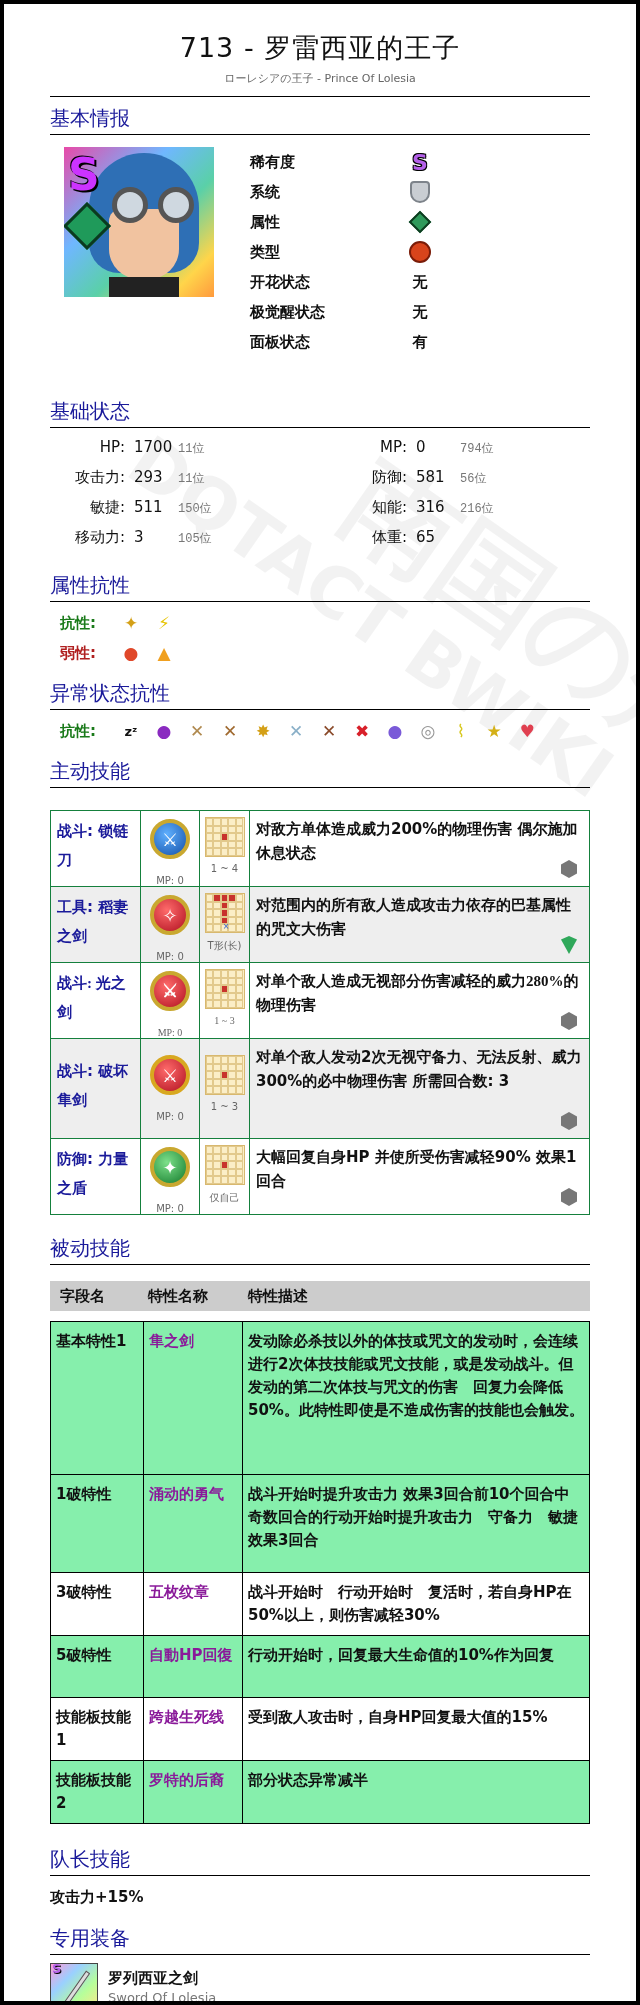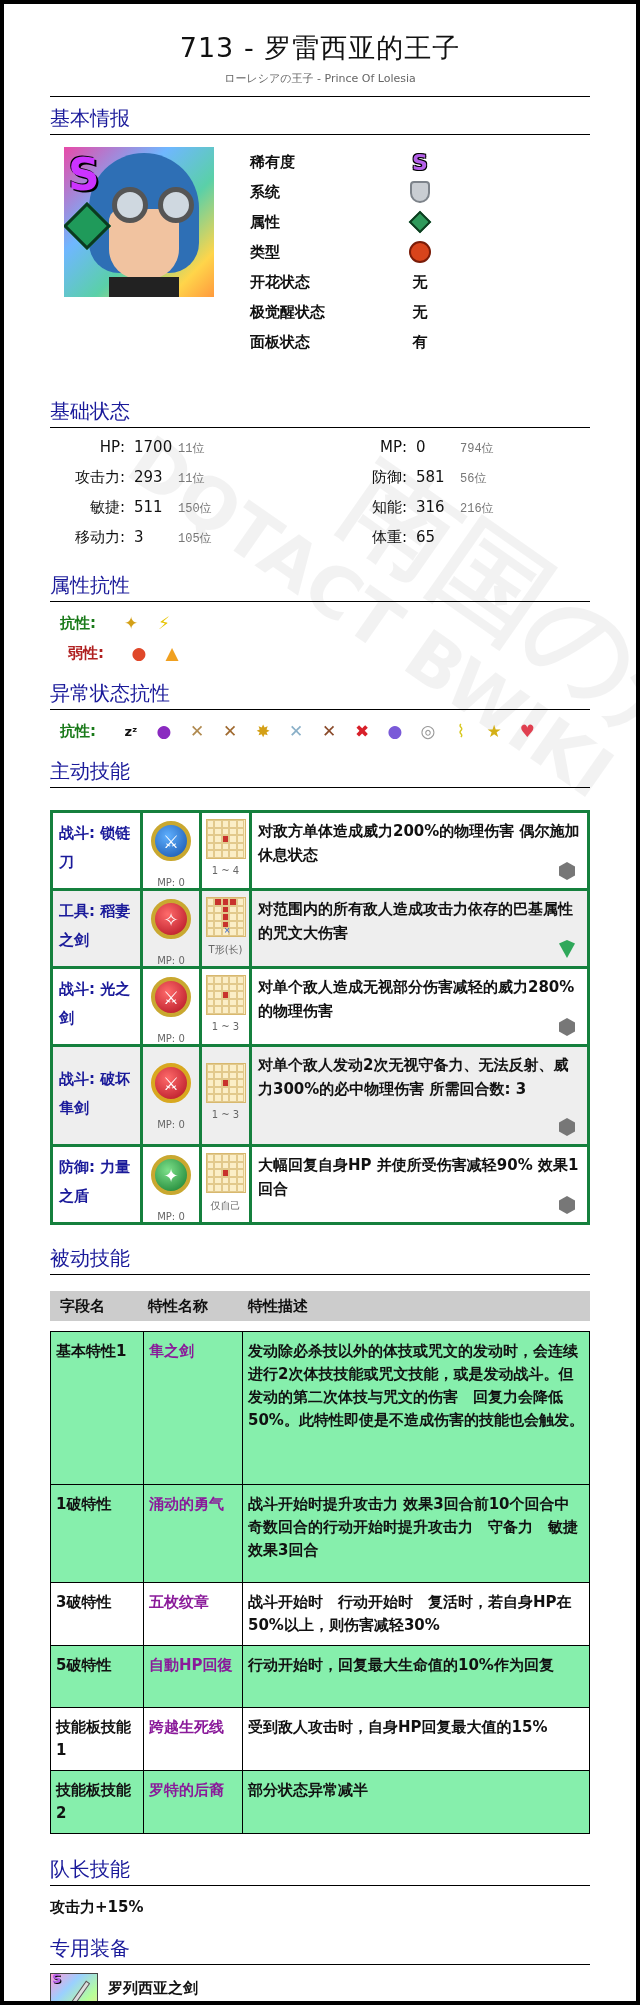--- a/index.html
+++ b/index.html
@@ -105,28 +105,28 @@
   .stat-label { width: 70px; text-align: right; font-size: 15px; }
   .stat-colon { font-size: 15px; width: 10px; }
   .stat-value { width: 48px; font-size: 15px; padding-left: 4px; }
   .stat-rank { font-size: 12px; color: #777; font-family: Liberation Mono, monospace; }
   .stats .right .stat-label { width: 82px; }
 
   
   .res-row { display:flex; align-items:center; height: 30px; padding-left: 10px; }
   .res-label { font-size: 15px; font-weight: bold; width: 60px; }
   .res-label.good { color: #1a7a1a; }
-  .res-label.bad { color: #b02020; margin-left: 8px; }
+  .res-label.bad { color: #b02020; }
   .res-icons { display: flex; gap: 11px; }
   .ri { width: 22px; height: 22px; display:flex; align-items:center; justify-content:center; font-size: 17px; line-height: 1; }
   .attr-block { padding-top: 6px; padding-bottom: 4px; }
 
   
   .active-table { margin-top: 22px; border-collapse: collapse; width: 100%; }
-  .active-table td { border: 3px solid #15803d; vertical-align: top; }
+  .active-table td { border: 1px solid #15803d; vertical-align: top; }
   .active-table tr.alt { background: #eeeeee; }
   .sk-name { width: 90px; color: #1a1a9a; font-size: 15px; font-weight: bold; padding: 6px 6px; line-height: 29px; }
   .sk-icon { width: 59px; text-align: center; position: relative; }
   .sk-orb {
     width: 40px; height: 40px; border-radius: 50%;
     margin: 8px auto 2px;
     border: 4px solid #c9a830;
     display: flex; align-items: center; justify-content: center;
     color: #fff; font-size: 18px; font-weight: bold;
   }
@@ -146,21 +146,21 @@
   .grid span.self::after { content:"×"; color:#3060d0; font-size: 8px; position:absolute; left:1px; top:-3px; }
   .sk-range-label { font-size: 10px; color: #666; display:block; margin-top: 6px; }
   .sk-desc { font-size: 15px; font-weight: bold; padding: 6px 6px; line-height: 24px; position: relative; }
   .sk-type-icon {
     position: absolute; right: 12px; bottom: 8px;
     width: 16px; height: 18px;
     background: #777;
     clip-path: polygon(50% 0, 100% 25%, 100% 75%, 50% 100%, 0 75%, 0 25%);
   }
   .sk-type-icon.gem { background: #2fa85a; clip-path: polygon(0 20%, 50% 0, 100% 20%, 50% 100%); }
-  .row-h1 { height: 72px; } .row-h2 { height: 70px; } .row-h3 { height: 72px; } .row-h4 { height: 100px; } .row-h5 { height: 72px; }
+  .row-h1 { height: 72px; } .row-h2 { height: 70px; } .row-h3 { height: 72px; font-family: Liberation Serif, serif; } .row-h4 { height: 100px; } .row-h5 { height: 72px; }
 
   
   .passive-head {
     display: flex; margin-top: 16px; background: #cccccc; height: 30px; align-items: center;
     font-size: 15px; font-weight: bold;
   }
   .ph1 { width: 98px; padding-left: 10px; }
   .ph2 { width: 100px; padding-left: 0px; }
   .ph3 { padding-left: 0px; }
   .passive-table { margin-top: 10px; border-collapse: collapse; width: 100%; }

